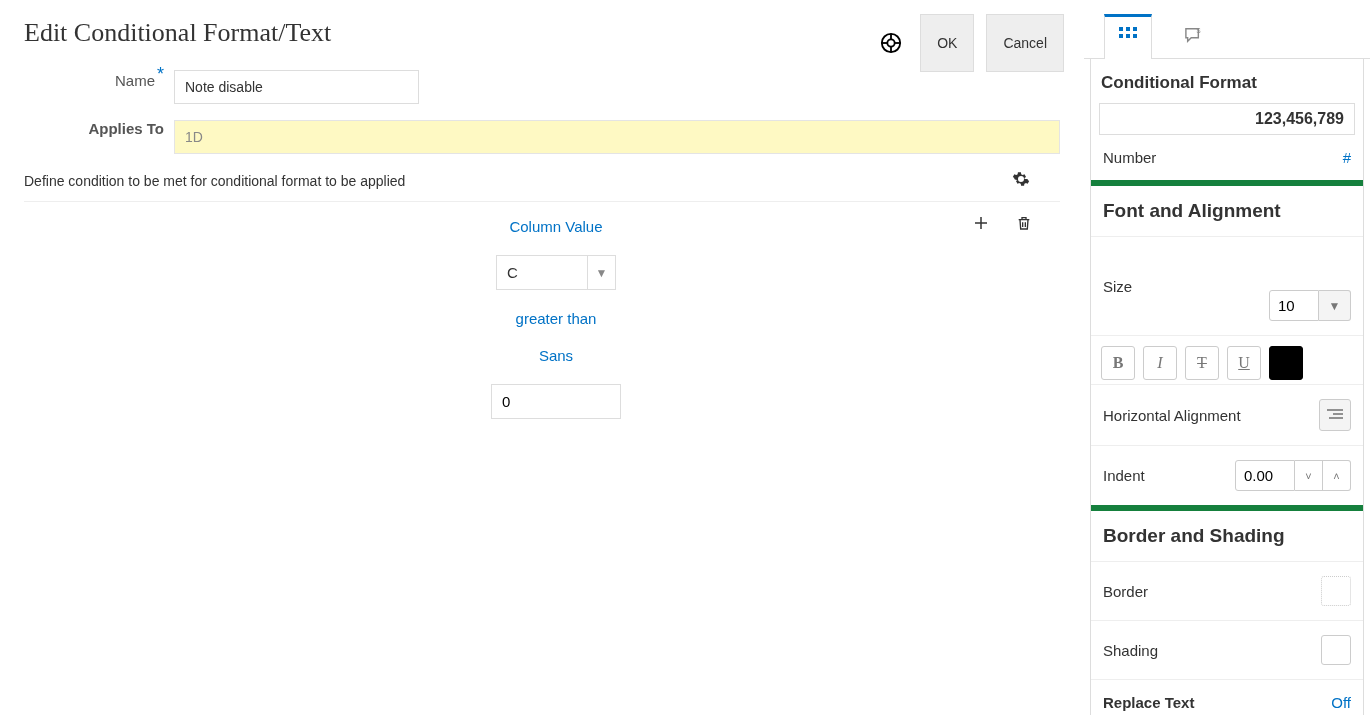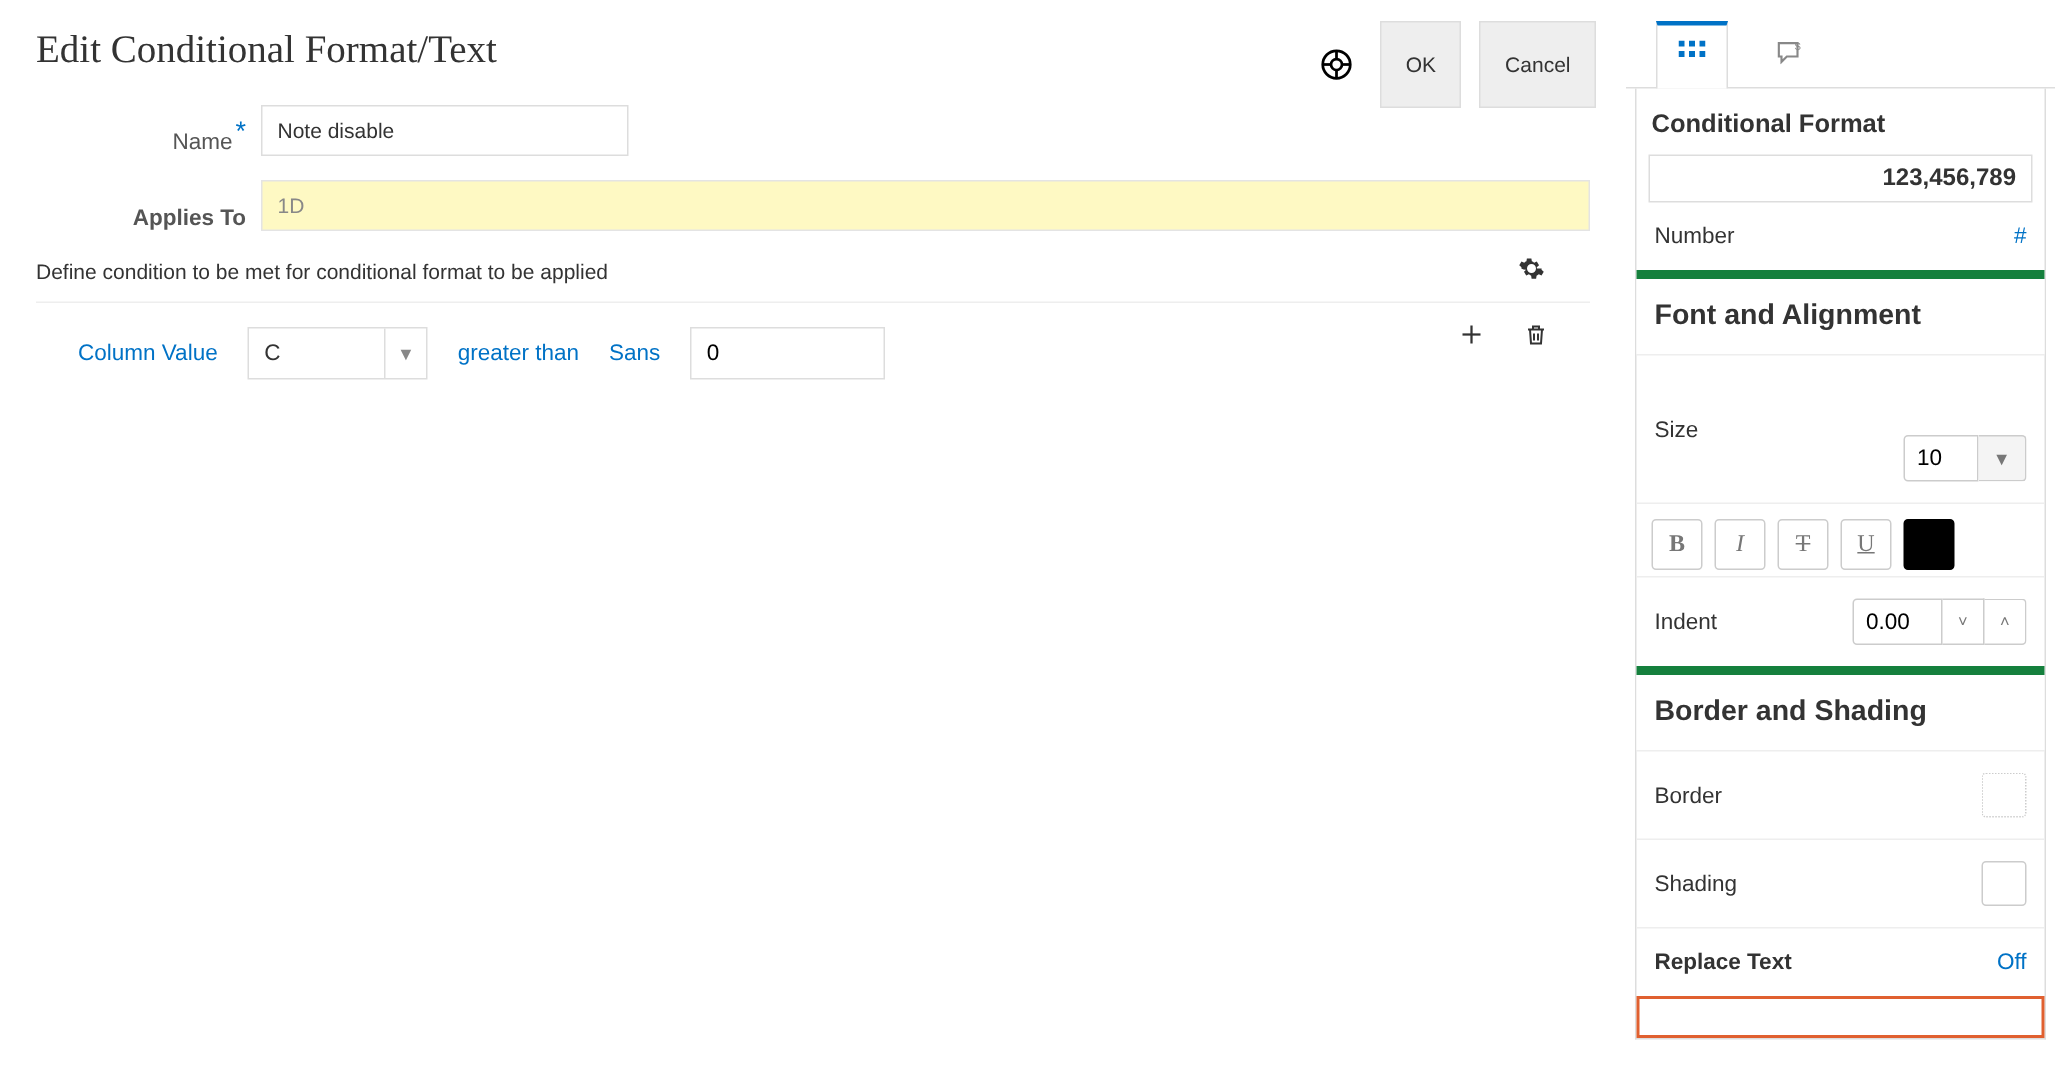--- a/index.html
+++ b/index.html
@@ -38,21 +38,21 @@
   }
   .page-title {
     font-family: Georgia, "Times New Roman", serif;
     font-weight: normal;
     font-size: 26px;
     margin: 0 0 22px 0;
     color: #333;
   }
   .form-row {
     display: flex;
-    align-items: flex-end;
+    align-items: flex-start;
     margin-bottom: 16px;
   }
   .form-label {
     width: 150px;
     text-align: right;
     padding-right: 10px;
     color: #555;
     font-size: 15px;
   }
   .req { color: #0072c6; position: relative; top: -6px; font-size: 18px; margin-left: 2px; }
@@ -77,20 +77,21 @@
   }
   .section-desc { font-size: 14px; color: #333; }
   .gear-btn { cursor: pointer; color: #333; }
   .divider { border-top: 1px solid #eee; margin-top: 10px; }
   .cond-row {
     display: flex;
     align-items: center;
     gap: 20px;
     padding: 16px 0 0 28px;
     position: relative;
+    flex-direction: column;
   }
   .link-blue { color: #0072c6; cursor: pointer; font-size: 15px; }
   .combo {
     display: flex;
     border: 1px solid #ddd;
   }
   .combo-text {
     padding: 8px 10px;
     width: 90px;
     font-size: 15px;
@@ -314,20 +315,30 @@
       </div>
 
       <div class="style-btns">
         <div class="sq-btn" style="font-weight:bold;">B</div>
         <div class="sq-btn" style="font-style:italic;">I</div>
         <div class="sq-btn" style="text-decoration:line-through;">T</div>
         <div class="sq-btn" style="text-decoration:underline;">U</div>
         <div class="sq-btn black"></div>
       </div>
 
+      <div class="prop-row">
+        <span class="prop-label">Horizontal Alignment</span>
+        <div class="align-btn">
+          <svg width="16" height="12" viewBox="0 0 16 12">
+              <line x1="0" y1="1" x2="16" y2="1" stroke="#666" stroke-width="1.4"></line>
+              <line x1="6" y1="5" x2="16" y2="5" stroke="#666" stroke-width="1.4"></line>
+              <line x1="2" y1="9" x2="16" y2="9" stroke="#666" stroke-width="1.4"></line>
+            </svg>
+        </div>
+      </div>
 
       <div class="prop-row">
         <span class="prop-label">Indent</span>
         <div class="indent-group">
           <input class="indent-text" value="0.00" style="">
           <div class="spin down">˅</div>
           <div class="spin up">˄</div>
         </div>
       </div>
 

